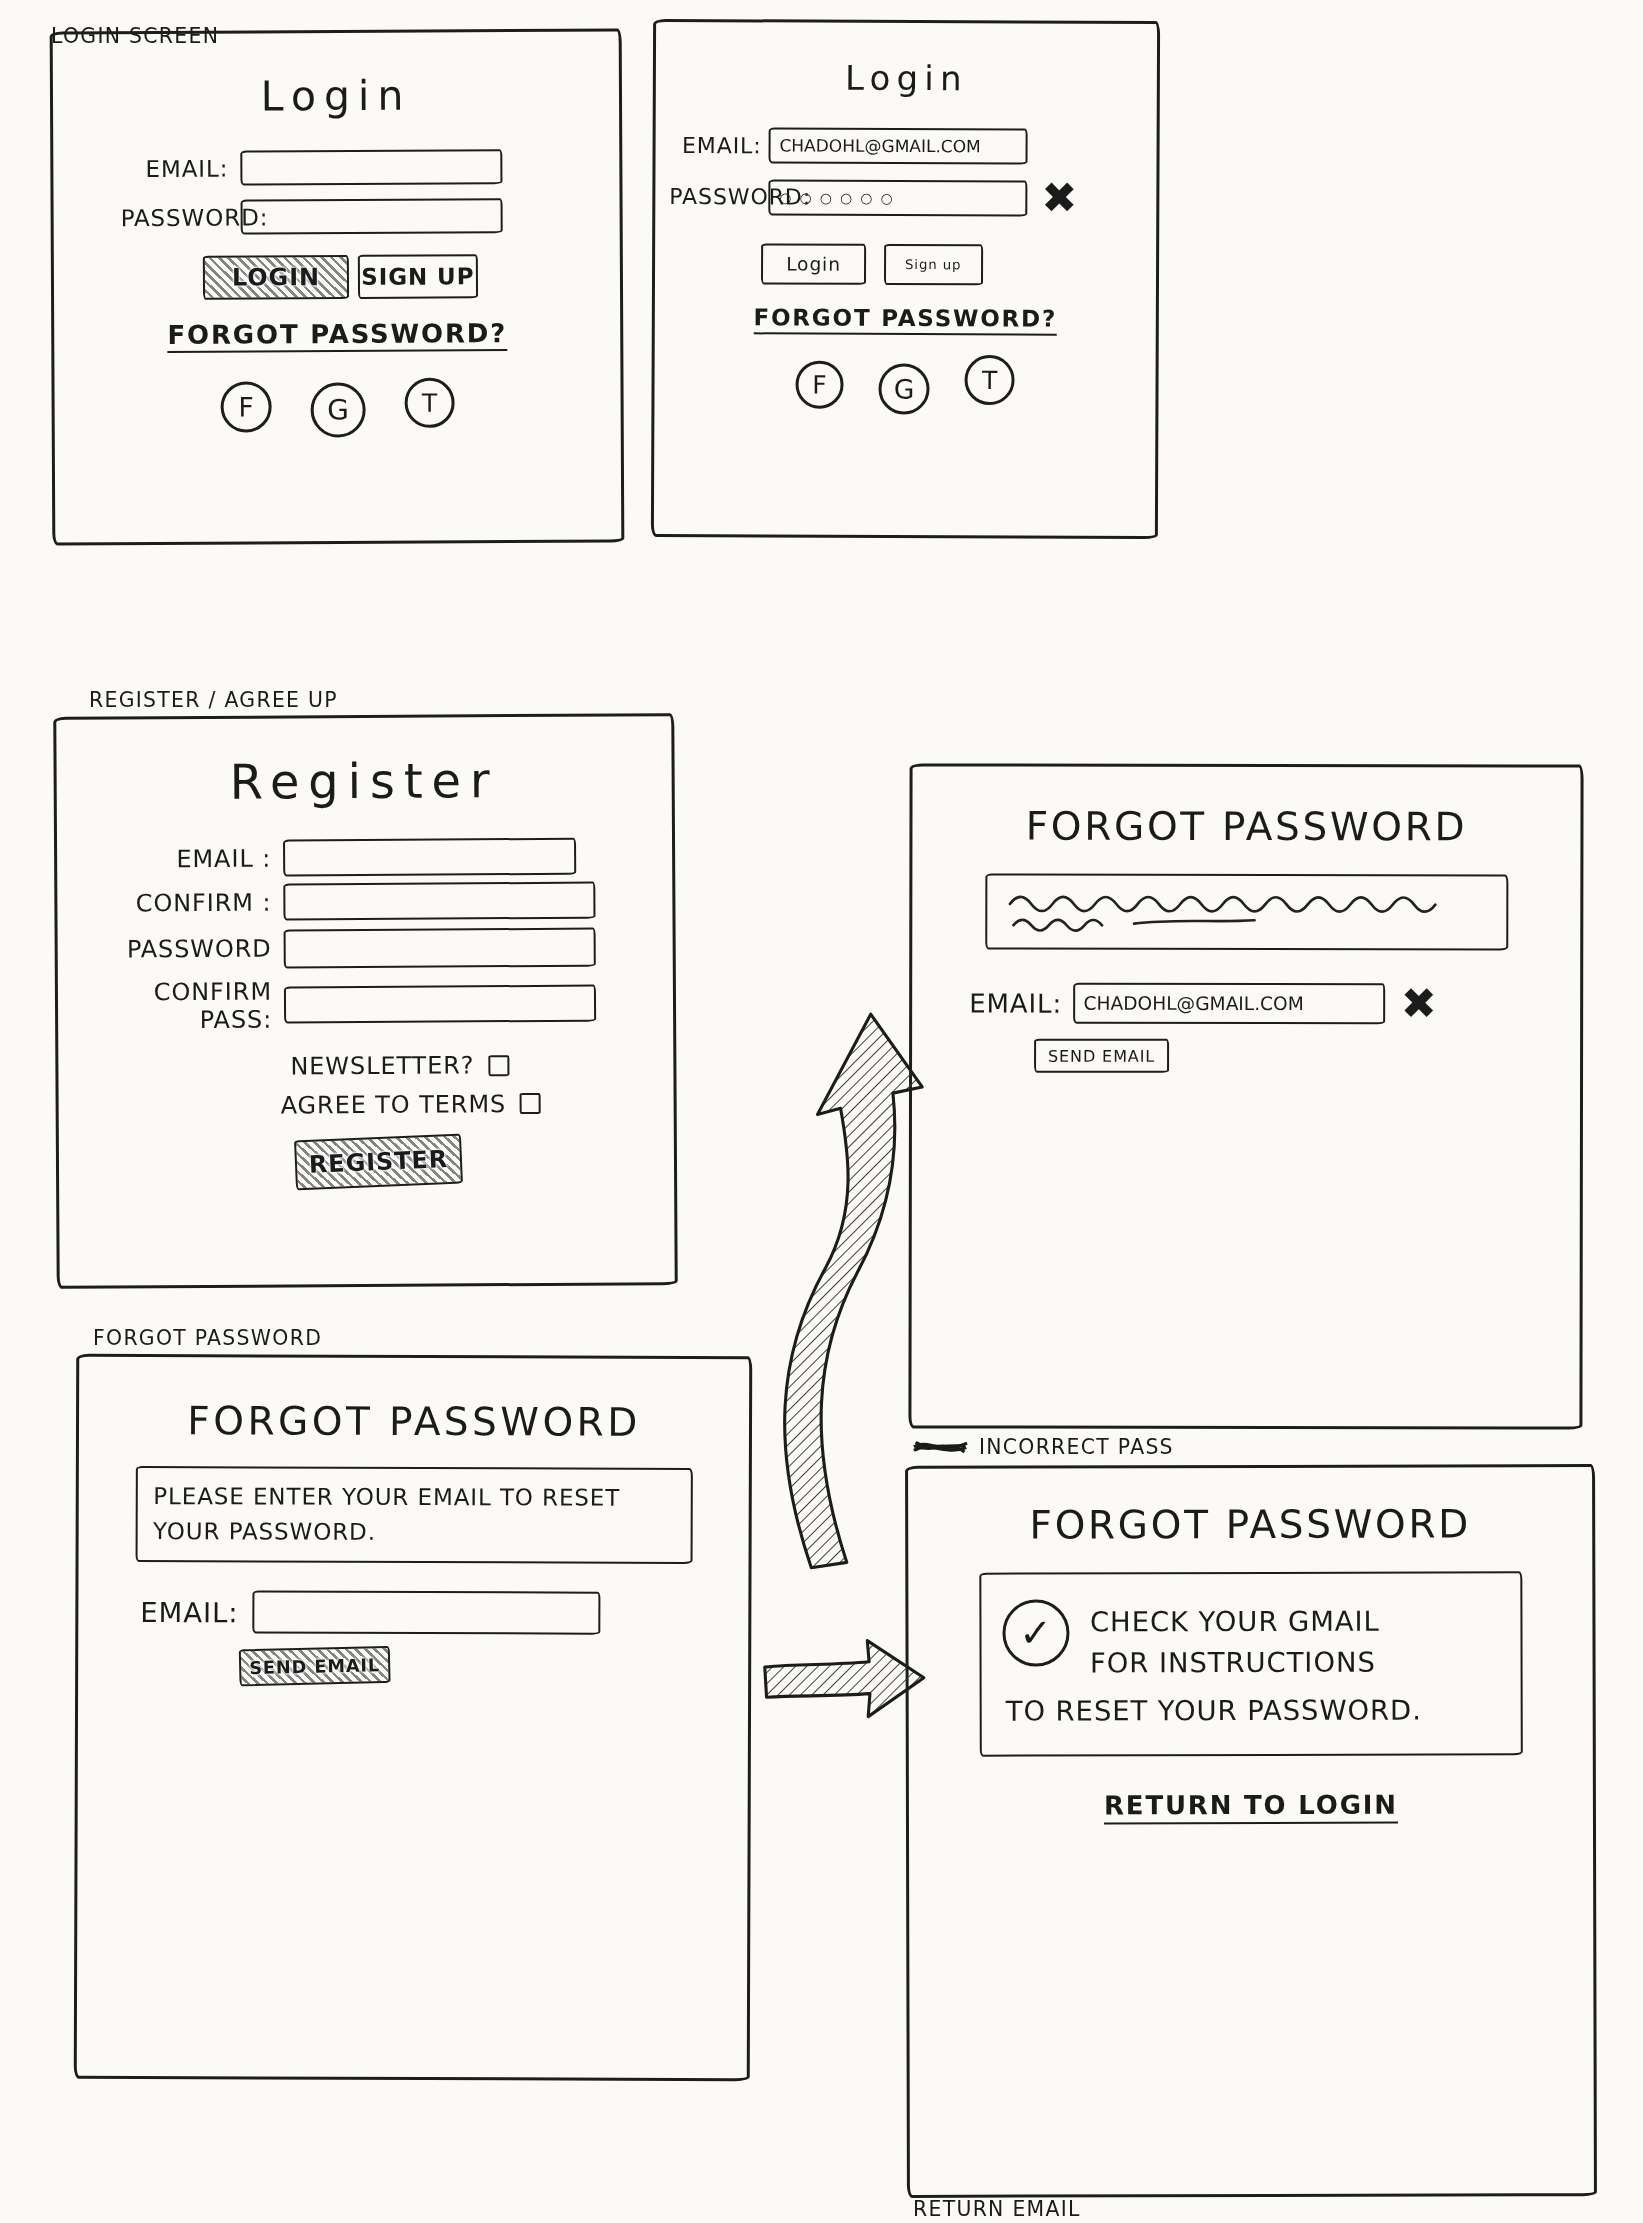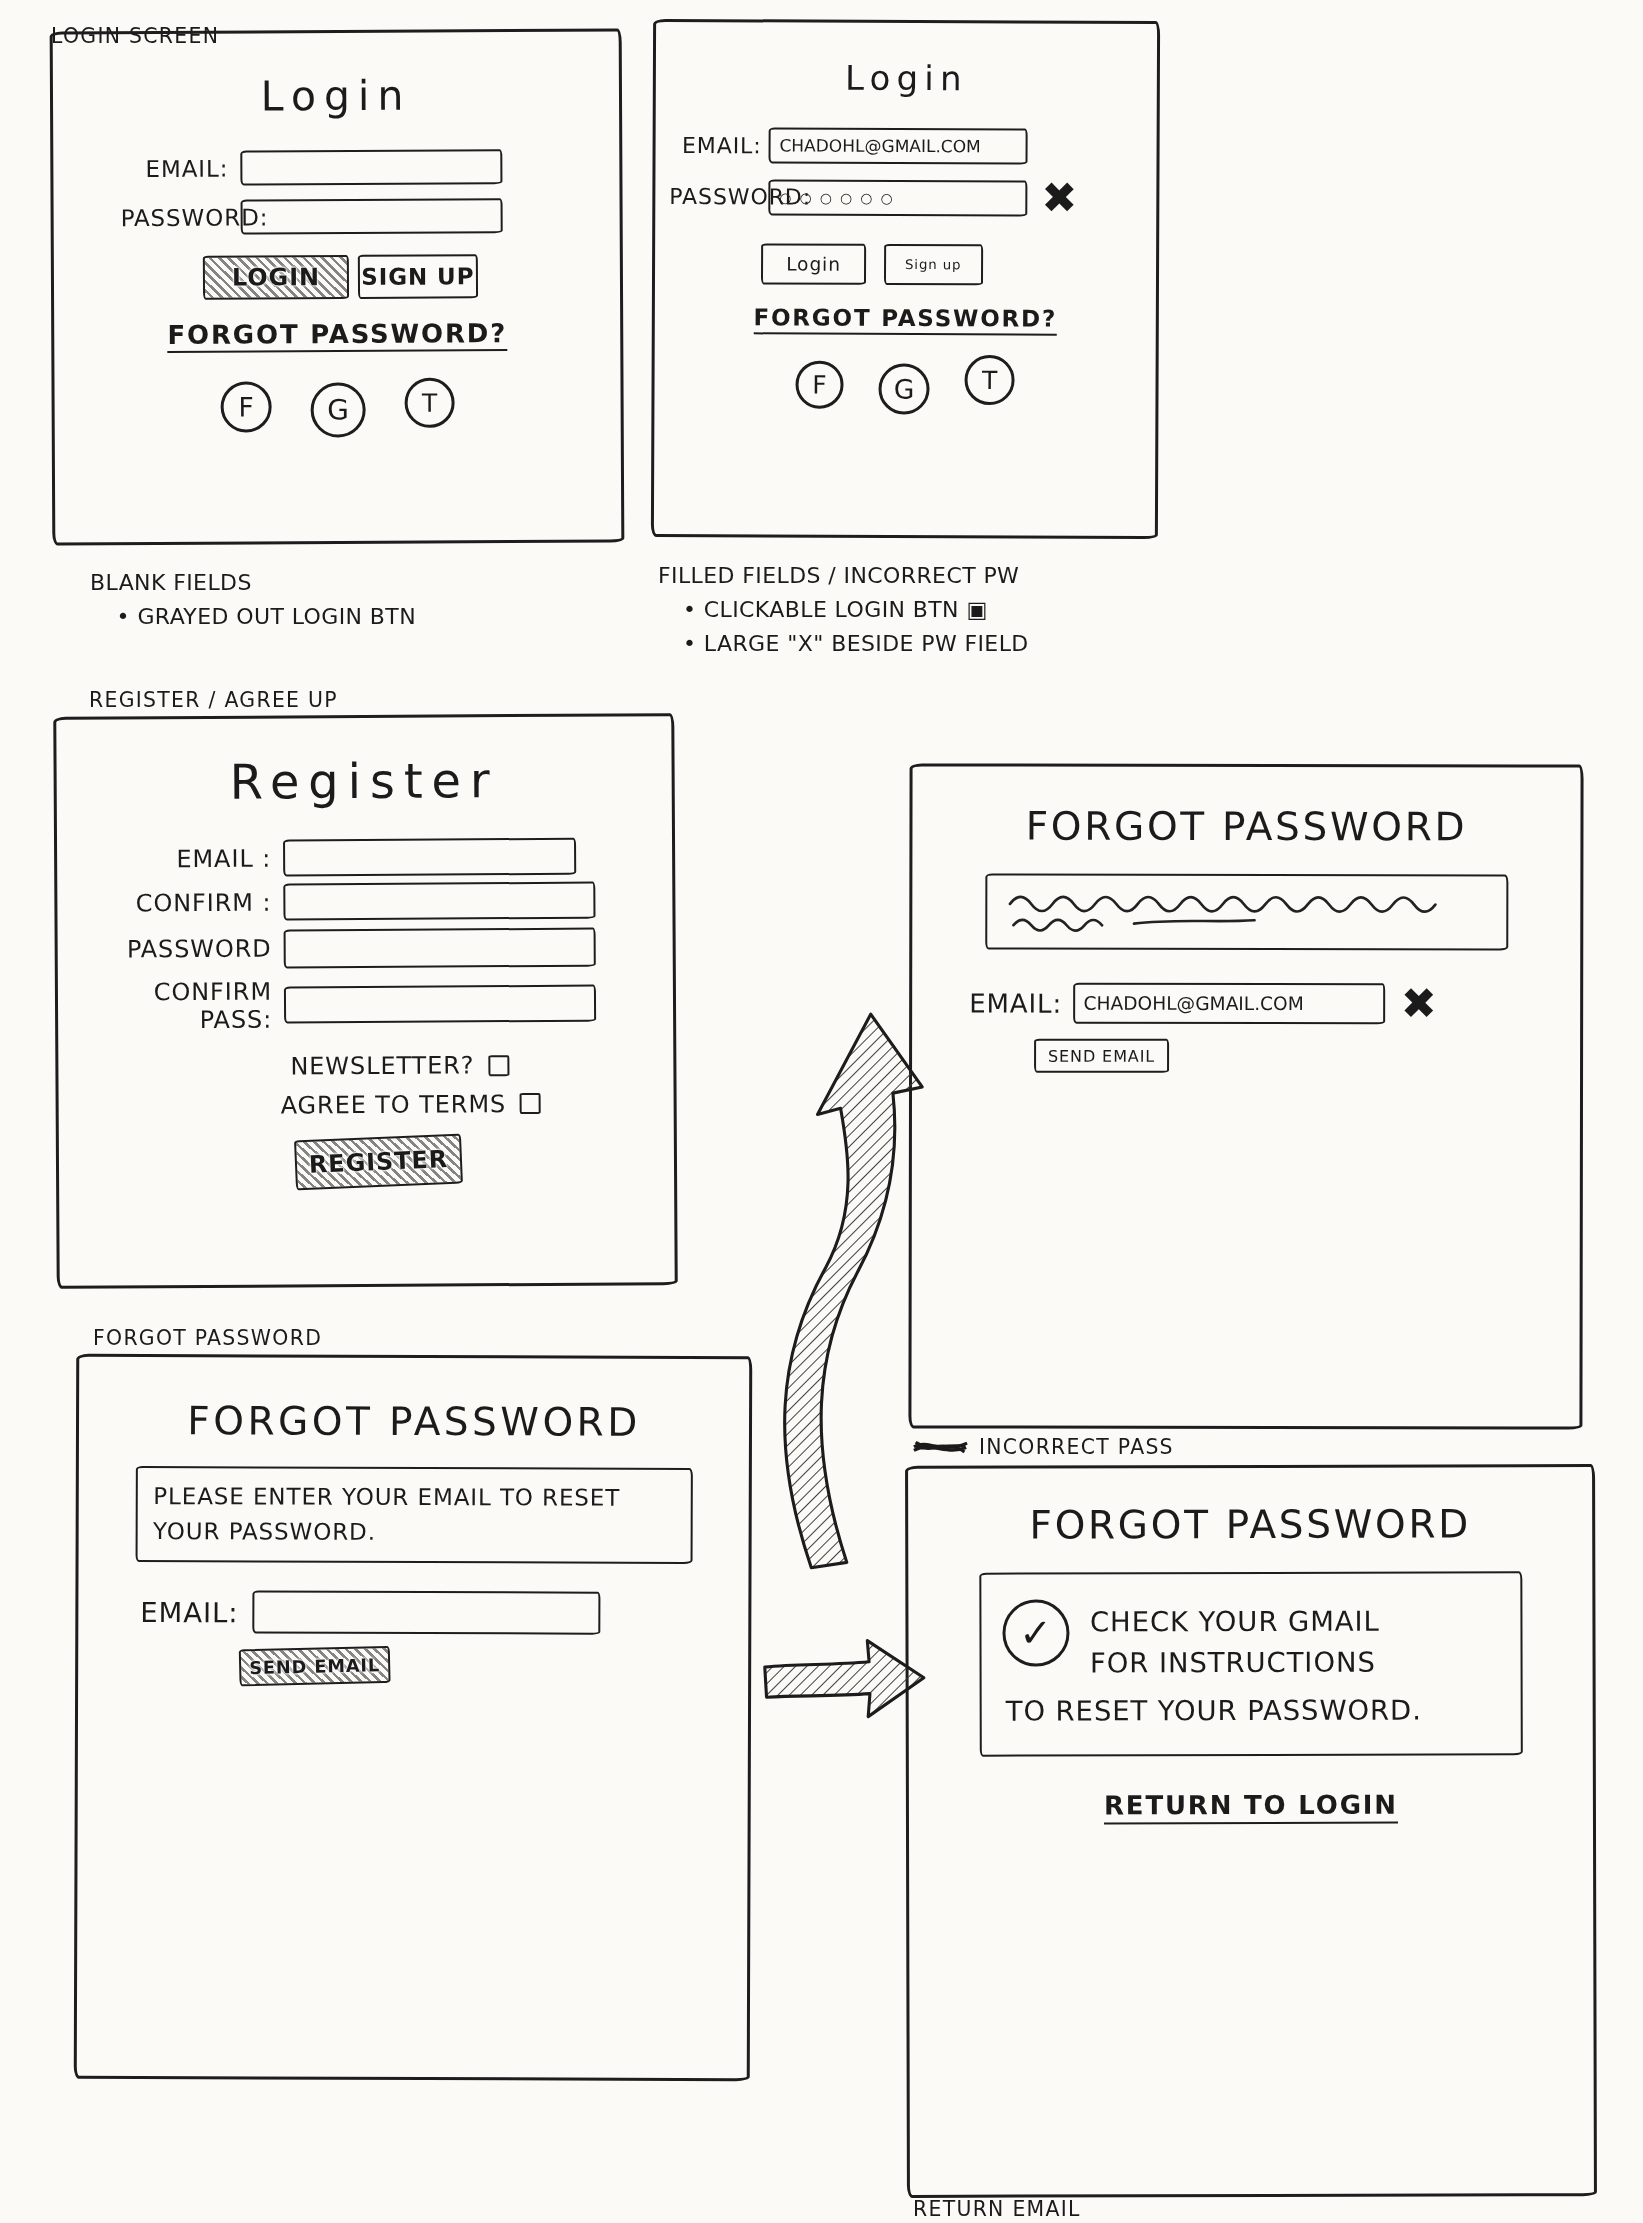--- a/index.html
+++ b/index.html
@@ -82,27 +82,20 @@
     <div class="row" style="justify-content:center;margin-top:19.5px">
       <span class="link" style="font-size:26px;font-weight:bold">FORGOT PASSWORD?</span>
     </div>
     <div class="soc" style="margin-top:26.6px;gap:39px">
       <div class="circ" style="width:51px;height:51px;font-size:26.6px">F</div>
       <div class="circ" style="width:55px;height:55px;font-size:28px;transform:translateY(3.5px)">G</div>
       <div class="circ" style="width:50px;height:50px;font-size:25px;transform:translateY(-2.7px)">T</div>
     </div>
   </section>
 
-  <div class="notes" style="left:90px;top:566px">
-    <div>BLANK FIELDS</div>
-    <div style="margin-left:26.6px">
-      <span>•</span>
-      <span>GRAYED OUT LOGIN BTN</span>
-    </div>
-  </div>
 
   <section class="frame" style="left:652px;top:19.5px;width:507px;height:518px;transform:rotate(0.25deg)">
     <div class="h-title" style="font-size:34px;letter-spacing:6.2px;margin-top:35px">Login</div>
     <div class="row" style="margin:30px 0 0 14px">
       <span class="lbl" style="width:92px;font-size:22px">EMAIL:</span>
       <div class="inp" style="width:259px;height:36px;margin-left:7px;font-size:17px">CHADOHL@GMAIL.COM</div>
     </div>
     <div class="row" style="margin:12.4px 0 0 14px">
       <span class="lbl" style="width:92px;font-size:22px">PASSWORD:</span>
       <div class="inp" style="width:259px;height:36px;margin-left:7px;font-size:14px;letter-spacing:1.8px">○ ○ ○ ○ ○ ○</div>
@@ -115,32 +108,20 @@
     <div class="row" style="justify-content:center;margin-top:19.5px">
       <span class="link" style="font-size:23px;font-weight:bold">FORGOT PASSWORD?</span>
     </div>
     <div class="soc" style="margin-top:25px;gap:35px">
       <div class="circ" style="width:48px;height:48px;font-size:25px">F</div>
       <div class="circ" style="width:51px;height:51px;font-size:26.6px;transform:translateY(3.5px)">G</div>
       <div class="circ" style="width:50px;height:50px;font-size:25px;transform:translateY(-5.3px)">T</div>
     </div>
   </section>
 
-  <div class="notes" style="left:658px;top:559px">
-    <div>FILLED FIELDS / INCORRECT PW</div>
-    <div style="margin-left:25px">
-      <span>•</span>
-      <span>CLICKABLE LOGIN BTN</span>
-      <span>▣</span>
-    </div>
-    <div style="margin-left:25px">
-      <span>•</span>
-      <span>LARGE "X" BESIDE PW FIELD</span>
-    </div>
-  </div>
 
   <div class="caption" style="left:89px;top:688px">REGISTER / AGREE UP</div>
 
   <section class="frame" style="left:55px;top:715px;width:621px;height:572px;transform:rotate(-0.35deg)">
     <div class="h-title" style="font-size:48px;letter-spacing:8.9px;margin-top:35px">Register</div>
     <div class="row" style="margin:30px 0 0 46px">
       <span class="lbl" style="width:168px;font-size:24px">EMAIL :</span>
       <div class="inp" style="width:293px;height:37px;margin-left:12.4px"></div>
     </div>
     <div class="row" style="margin:7px 0 0 46px">

